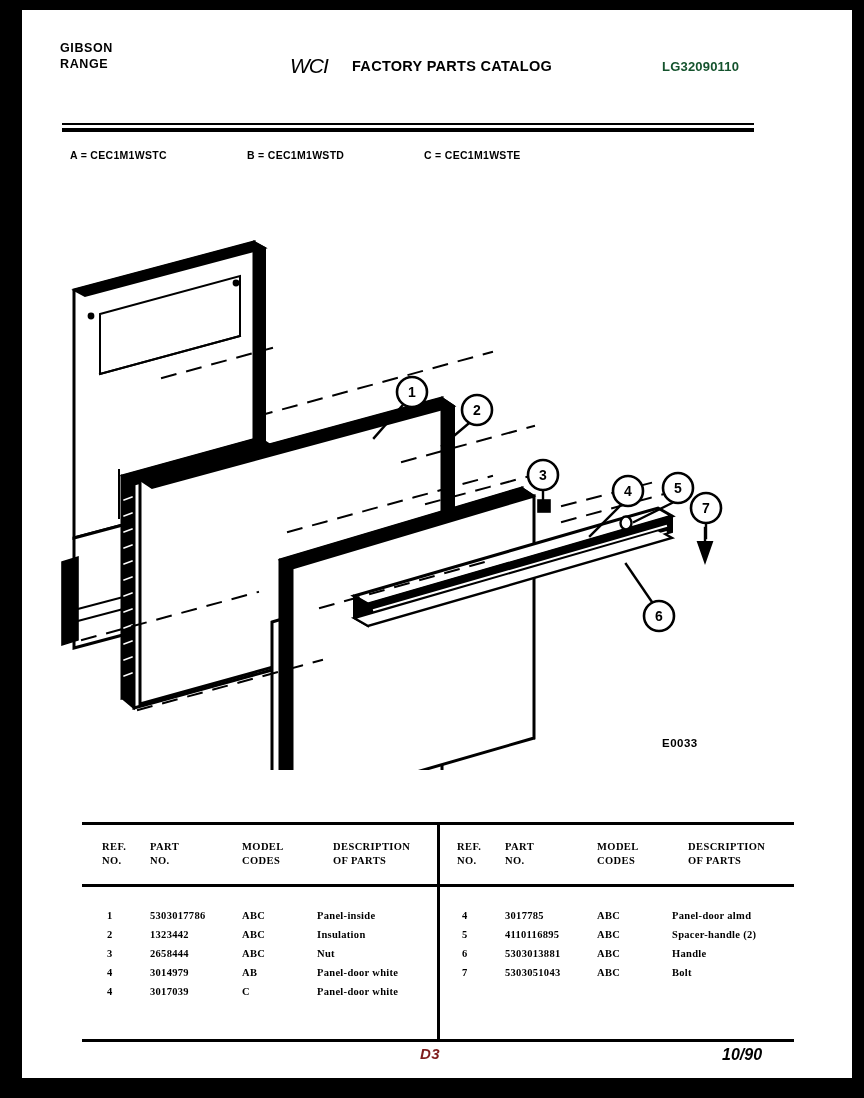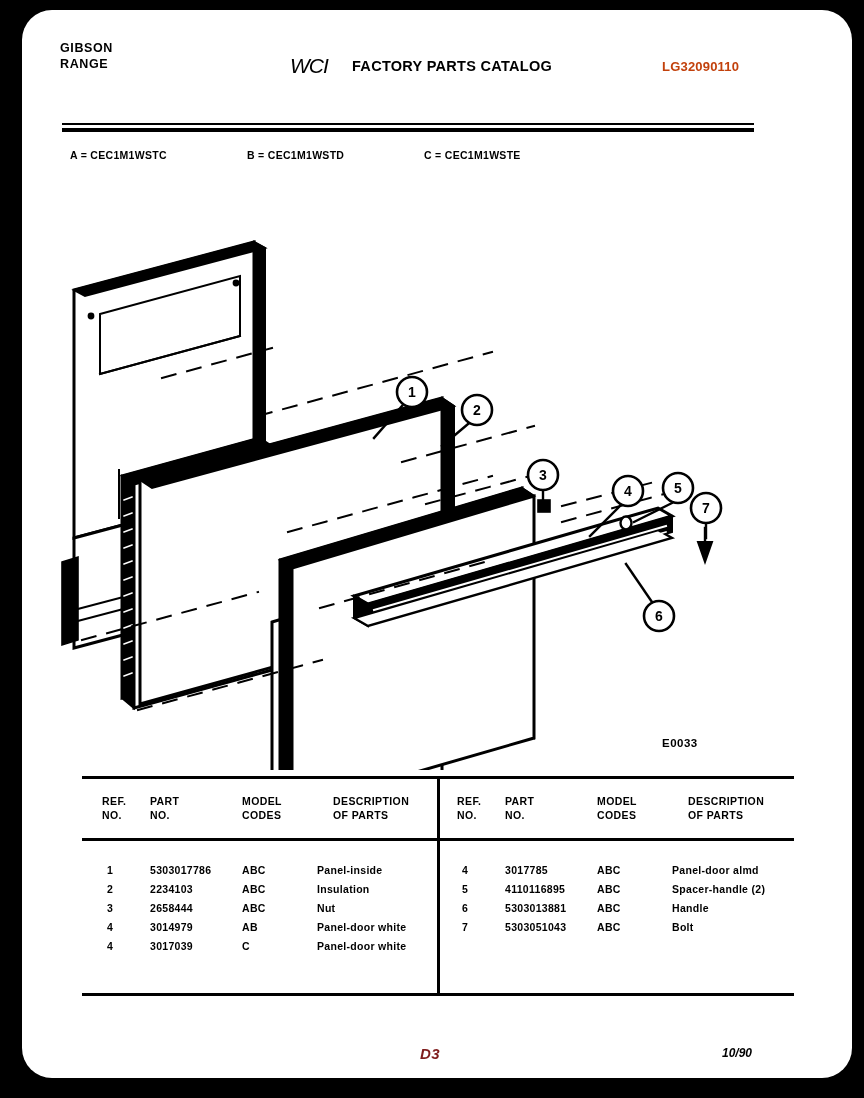--- a/index.html
+++ b/index.html
@@ -18,21 +18,20 @@
     overflow: hidden;
   }
   
   #paper {
     position: absolute;
     left: 22px;
     top: 10px;
     width: 830px;
     height: 1068px;
     background: #ffffff;
-    border-radius: 30px;
   }
 
   
   #header {
     position: absolute;
     left: 0; top: 0; width: 830px; height: 100px;
   }
   .brand {
     position: absolute;
     left: 38px;
@@ -62,21 +61,21 @@
     letter-spacing: 0.3px;
     color: #000;
   }
   .catalog-number {
     position: absolute;
     left: 640px;
     top: 49px;
     font-size: 13px;
     font-weight: bold;
     letter-spacing: 0.2px;
-    color: #c2410c;
+    color: #14532d;
   }
 
   
   .rule-thin {
     position: absolute;
     left: 40px;
     top: 113px;
     width: 692px;
     height: 2px;
     background: #000;
@@ -127,23 +126,24 @@
     font-size: 11.5px;
     font-weight: bold;
     letter-spacing: 0.5px;
     color: #000;
   }
 
   
   #parts-table {
     position: absolute;
     left: 60px;
-    top: 766px;
+    top: 812px;
     width: 712px;
     height: 228px;
+    font-family: Liberation Serif, serif;
   }
   .tbl-rule-top {
     position: absolute;
     left: 0; top: 0;
     width: 712px; height: 3px;
     background: #000;
   }
   .tbl-rule-head {
     position: absolute;
     left: 0; top: 62px;
@@ -206,21 +206,21 @@
     font-size: 15px;
     font-weight: bold;
     font-style: italic;
     letter-spacing: 0.5px;
     color: #7f1d1d;
   }
   .page-date {
     position: absolute;
     left: 700px;
     top: 1036px;
-    font-size: 12px;
+    font-size: 16px;
     font-weight: bold;
     font-style: italic;
     color: #000;
   }
 
   
   .callout-text {
     font-family: "Liberation Sans", sans-serif;
     font-size: 14px;
     font-weight: bold;
@@ -422,21 +422,21 @@
 OF PARTS</div>
 
         <div class="row" style="top:88px">
           <span class="cell c-ref">1</span>
           <span class="cell c-part">5303017786</span>
           <span class="cell c-mod">ABC</span>
           <span class="cell c-desc">Panel-inside</span>
         </div>
         <div class="row" style="top:107px">
           <span class="cell c-ref">2</span>
-          <span class="cell c-part">2234103</span>
+          <span class="cell c-part">1323442</span>
           <span class="cell c-mod">ABC</span>
           <span class="cell c-desc">Insulation</span>
         </div>
         <div class="row" style="top:126px">
           <span class="cell c-ref">3</span>
           <span class="cell c-part">2658444</span>
           <span class="cell c-mod">ABC</span>
           <span class="cell c-desc">Nut</span>
         </div>
         <div class="row" style="top:145px">

